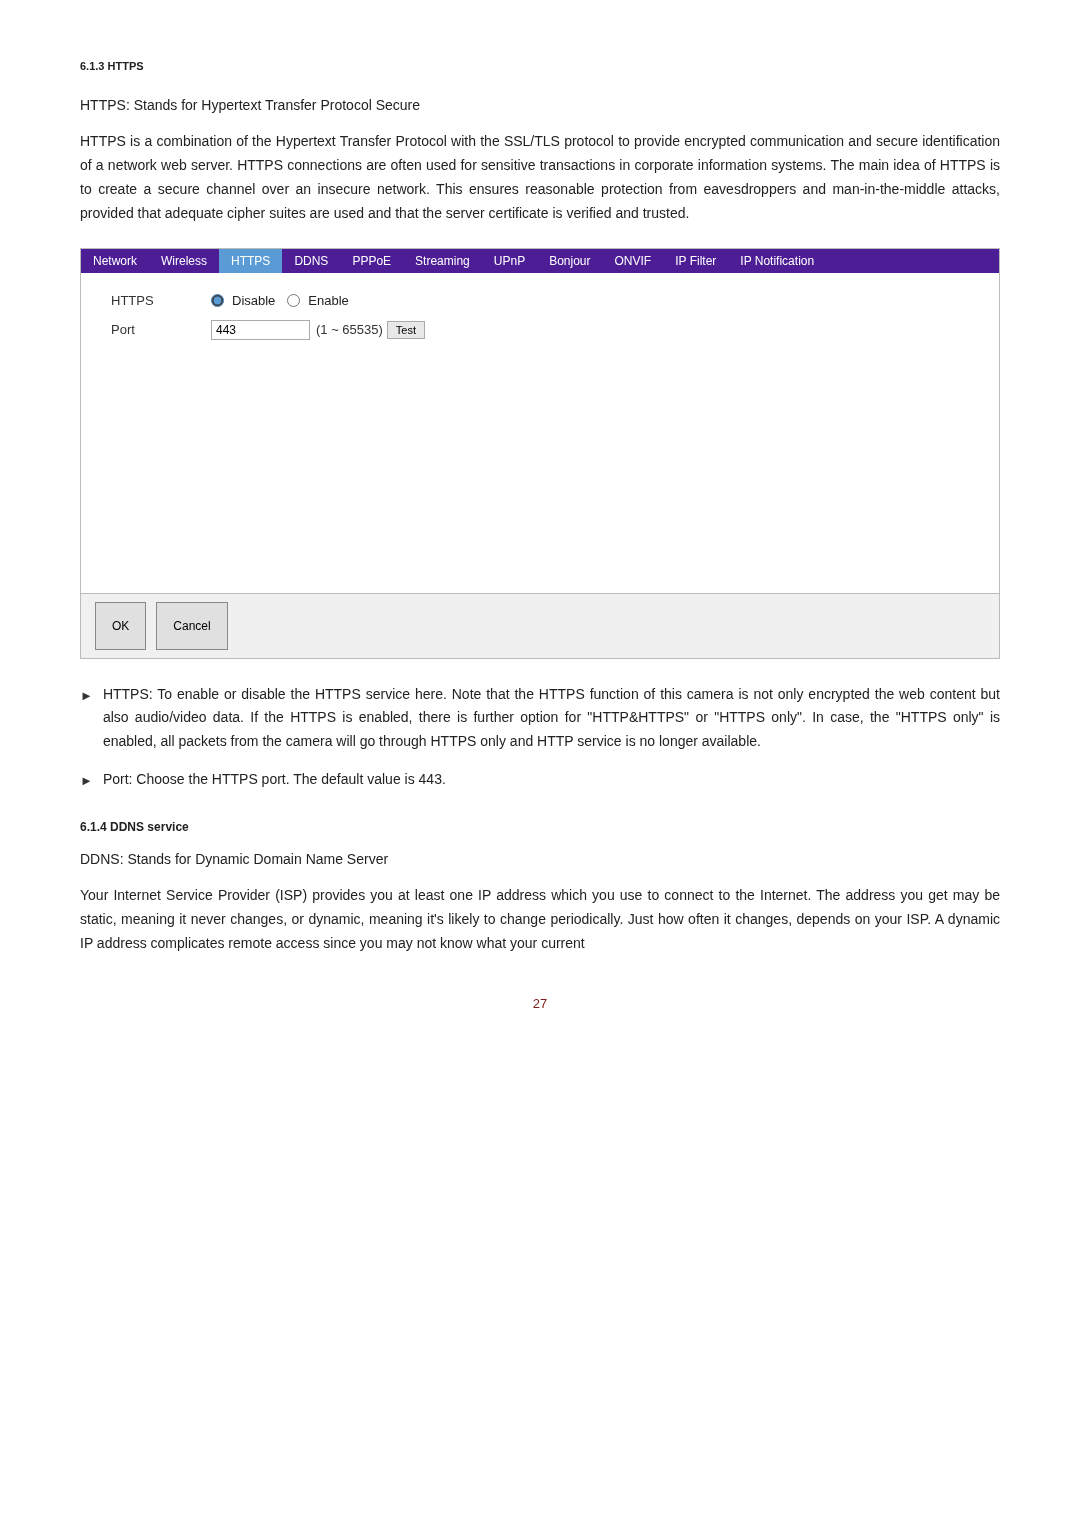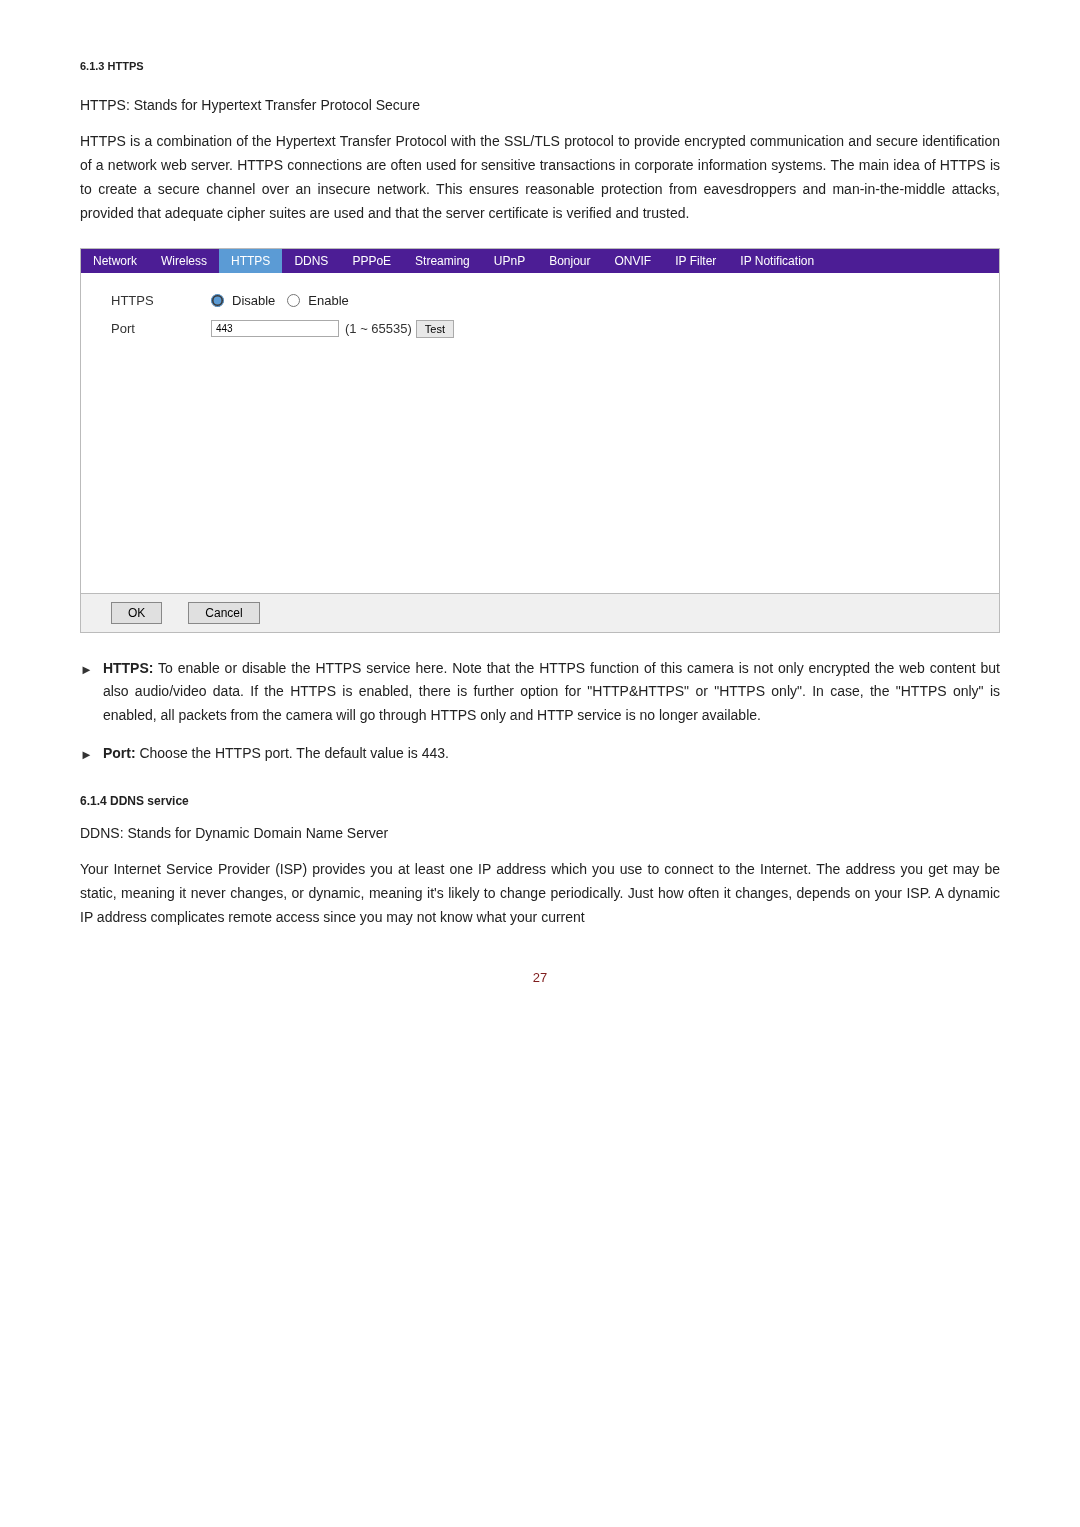--- a/index.html
+++ b/index.html
@@ -69,24 +69,24 @@
       gap: 12px;
       font-size: 13px;
     }
     .radio-group label {
       display: flex;
       align-items: center;
       gap: 8px;
       cursor: pointer;
     }
     .port-input {
-      width: 128px;
+      width: 99px;
       border: 1px solid #aaa;
       padding: 2px 4px;
-      font-size: 10px;
+      font-size: 12px;
     }
     .port-range {
       font-size: 13px;
       color: #333;
       margin-left: 6px;
     }
     .test-btn {
       margin-left: 4px;
       padding: 2px 8px;
       font-size: 11px;
@@ -95,26 +95,25 @@
       cursor: pointer;
     }
     .panel-footer {
       background: #f0f0f0;
       border-top: 1px solid #bbb;
       padding: 8px 14px;
       display: flex;
       gap: 10px;
     }
     .footer-btn {
-      padding: 3px 16px;
+      padding: 16px 16px;
       font-size: 12px;
       border: 1px solid #888;
       background: #e0e0e0;
       cursor: pointer;
-      margin-left: 16px;
     }
     
     .bullet-list {
       list-style: none;
       padding: 0;
       margin-bottom: 28px;
     }
     .bullet-list li {
       display: flex;
       align-items: flex-start;
@@ -123,21 +122,21 @@
       text-align: justify;
     }
     .bullet-arrow {
       margin-right: 10px;
       font-size: 13px;
       margin-top: 2px;
       color: #333;
       flex-shrink: 0;
     }
     .bullet-text strong {
-      font-weight: bold;
+      font-weight: normal;
     }
     .sub-section-title {
       font-size: 12px;
       font-weight: bold;
       margin-bottom: 14px;
     }
     .page-number {
       text-align: center;
       margin-top: 40px;
       font-size: 13px;

